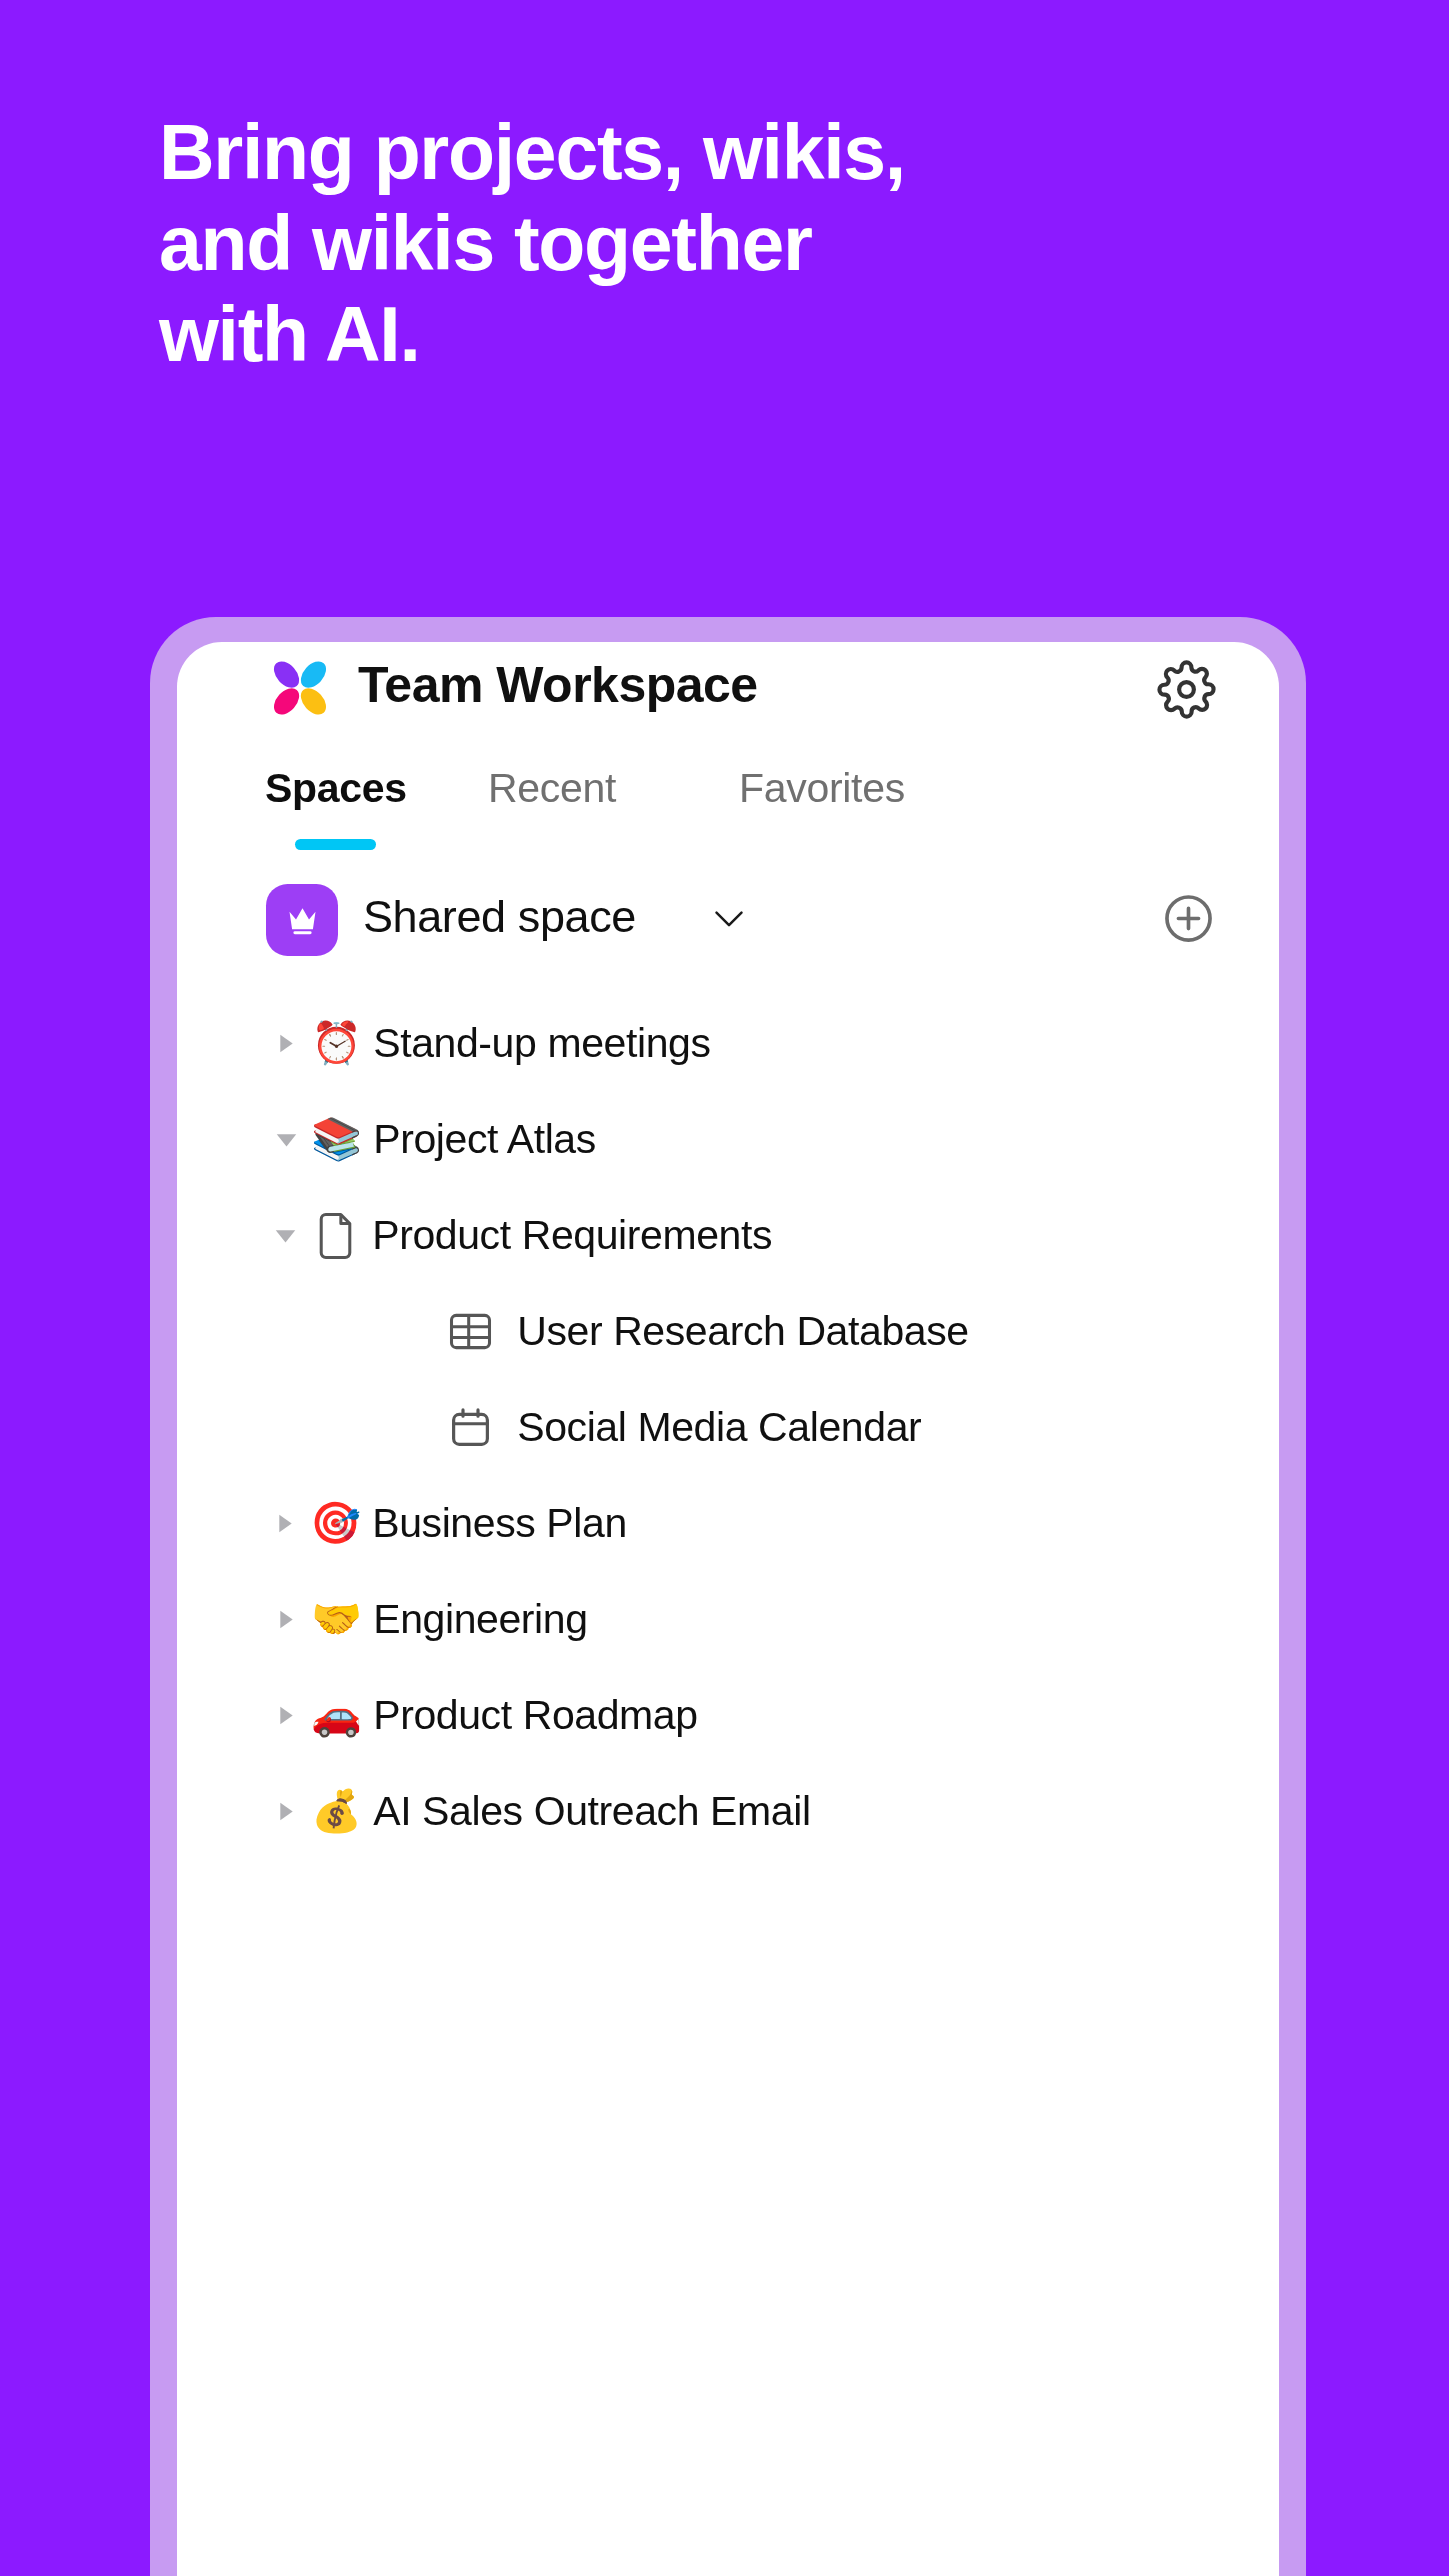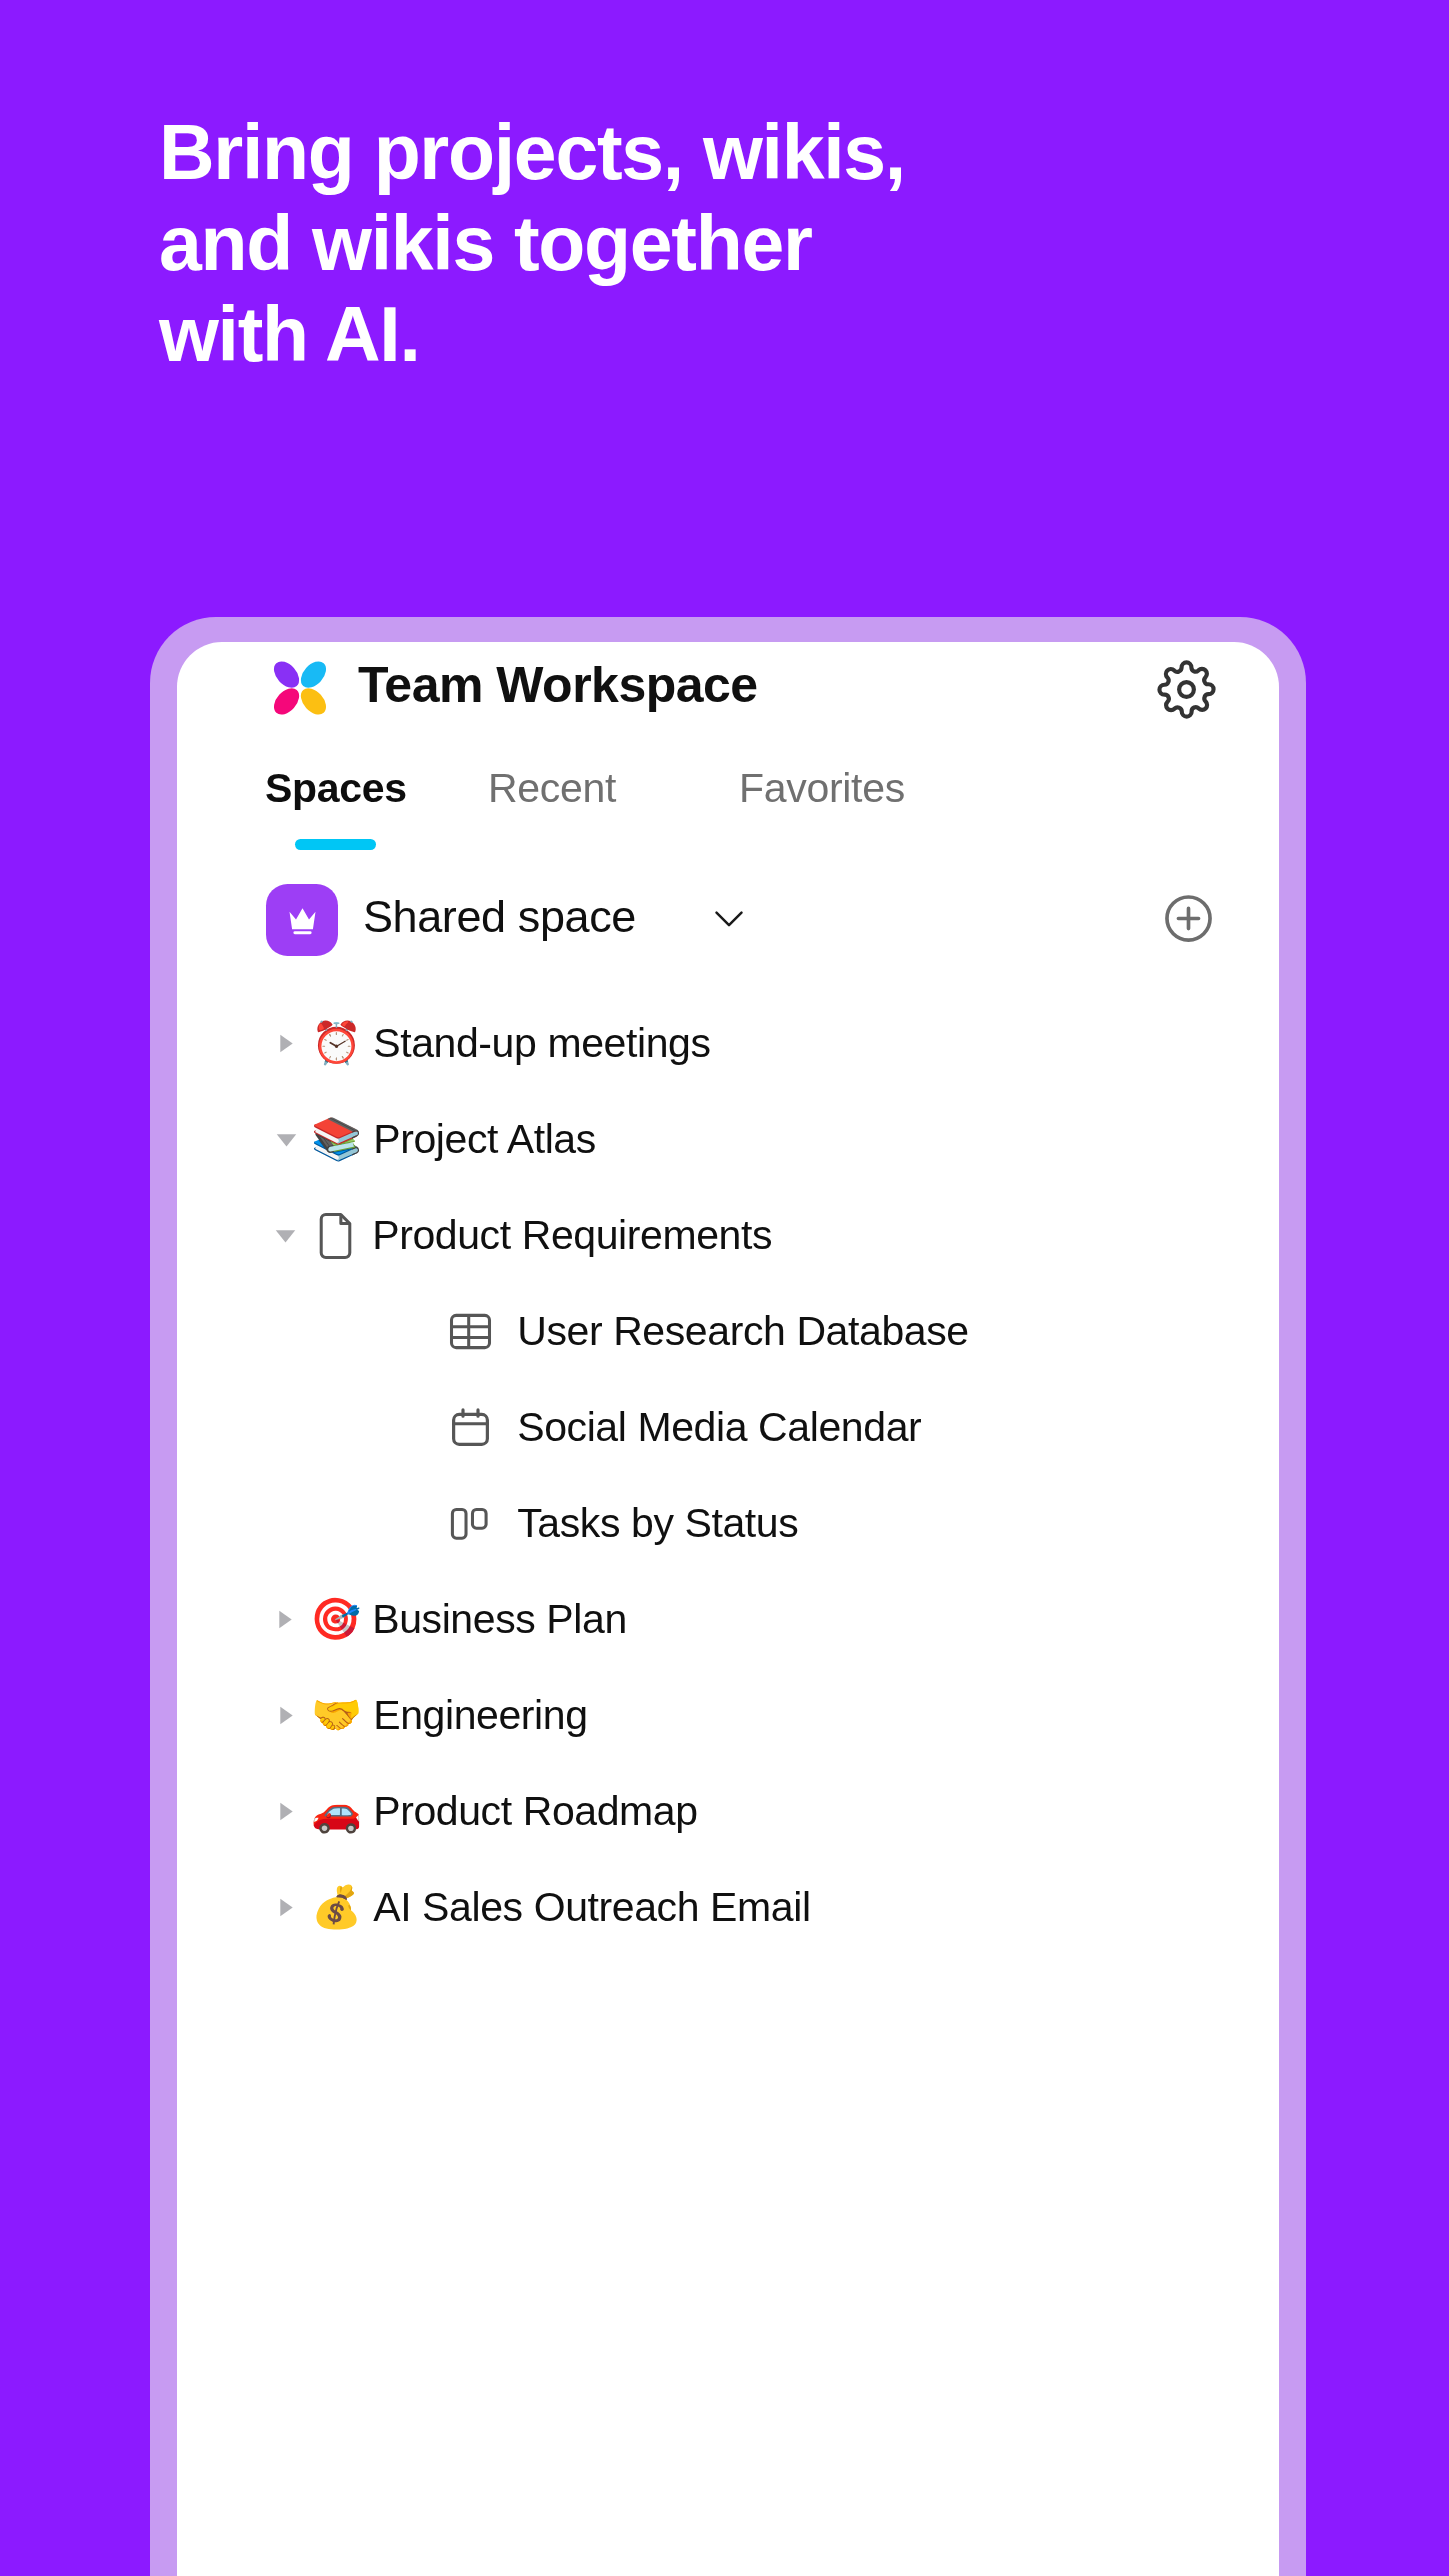--- a/index.html
+++ b/index.html
@@ -321,30 +321,20 @@
         <div class="tree-row d2">
           <span class="twisty spacer"></span>
           <span class="row-icon">
             <svg width="45" height="45" viewBox="0 0 24 24" fill="none" stroke="#565656" stroke-width="1.7" stroke-linecap="round">
               <rect x="3" y="5" width="18" height="16" rx="3"></rect>
               <path d="M3 10 H21 M8 2.6 V6 M16 2.6 V6"></path>
             </svg>
           </span>
           <span class="row-label">Social Media Calendar</span>
         </div>
-        <div class="tree-row d2">
-          <span class="twisty spacer"></span>
-          <span class="row-icon">
-            <svg width="45" height="43" viewBox="0 0 25 24" fill="none" stroke="#565656" stroke-width="1.7">
-              <rect x="2.4" y="4.2" width="7.6" height="16" rx="2.2"></rect>
-              <rect x="13.6" y="4.2" width="7.6" height="10.4" rx="2.2"></rect>
-            </svg>
-          </span>
-          <span class="row-label">Tasks by Status</span>
-        </div>
         <div class="tree-row d1">
           <span class="twisty">
             <svg width="23" height="27" viewBox="0 0 26 30">
               <path d="M6 5 L20 15 L6 25 Z" fill="#b0b0b4"></path>
             </svg>
           </span>
           <span class="row-emoji">🎯</span>
           <span class="row-label">Business Plan</span>
         </div>
         <div class="tree-row d0">

